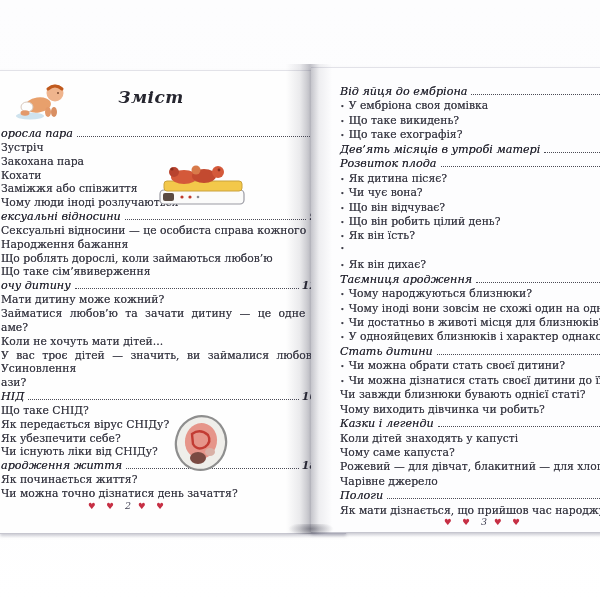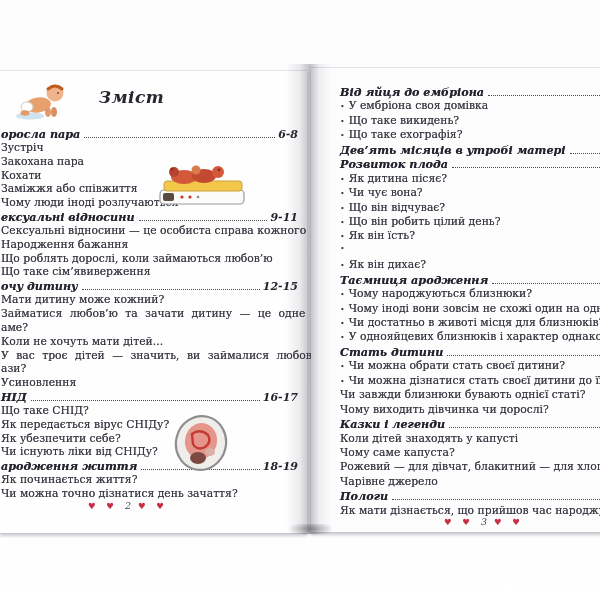--- a/index.html
+++ b/index.html
@@ -7,21 +7,21 @@
     position:relative;width:600px;height:600px;overflow:hidden;
     background:linear-gradient(180deg,#fdfdfe 0%,#fcfcfd 60%,#ffffff 100%);
     font-family:"DejaVu Serif","Liberation Serif",serif;
   }
   .page{
     position:absolute;background:#fefefe;
     border-top:1px solid #e2e2e8;
     border-bottom:1px solid #c6c6cf;
     box-shadow:0 2px 3px rgba(110,110,130,.35);
   }
-  .page-left{left:0;top:70px;width:307px;height:462px;}
+  .page-left{left:0;top:70px;width:307px;height:462px;padding-left:39px;}
   .page-right{left:311px;top:67px;width:348px;height:464px;background:#fdfdfe;}
   .spine{
     position:absolute;left:286px;top:64px;width:46px;height:470px;pointer-events:none;
     background:linear-gradient(90deg,rgba(60,60,80,0) 0%,rgba(60,60,80,.10) 30%,rgba(50,50,70,.30) 52%,rgba(60,60,80,.08) 72%,rgba(60,60,80,0) 100%);
   }
   .bottom-smudge{
     position:absolute;left:288px;top:524px;width:46px;height:12px;
     background:radial-gradient(ellipse at 50% 40%,rgba(50,50,65,.45),rgba(50,50,65,0) 70%);
     pointer-events:none;
   }
@@ -29,21 +29,21 @@
     position:absolute;top:16px;left:0;right:44px;text-align:center;
     font-size:17px;font-weight:bold;font-style:italic;color:#26262f;letter-spacing:.5px;
   }
   .rows{position:absolute;font-size:10.8px;color:#3a3a45;}
   .rows-left{top:56px;left:1px;right:9px;text-align:center;}
   .rows-right{top:17px;left:29px;right:10px;}
   .row{display:flex;align-items:baseline;white-space:nowrap;height:13.85px;overflow:visible;}
   .page-right .row{height:14.45px;}
   .row .txt,.row .lbl{text-shadow:0 0 .4px rgba(58,58,69,.8);}
   .row.sp{word-spacing:4px;}
-  .hd .lbl{font-weight:bold;font-style:italic;color:#23232e;font-size:11.2px;}
+  .hd .lbl{font-weight:normal;font-style:italic;color:#23232e;font-size:11.2px;}
   .dots{flex:1;min-width:8px;border-bottom:1.7px dotted #4a4a55;margin:0 3px 3px 4px;}
   .pg{font-weight:bold;font-style:italic;color:#23232e;font-size:11px;}
   .blt{font-size:8px;margin-right:4px;color:#3a3a45;}
   .footer{position:absolute;display:flex;align-items:center;justify-content:center;gap:7px;}
   .footer-left{top:429px;left:0;width:256px;}
   .footer-right{top:448px;left:0;width:346px;}
   .hearts{color:#c62f44;font-size:8.5px;letter-spacing:4px;}
   .pgnum{font-size:9.5px;font-style:italic;color:#3f3f52;}
   .illu{position:absolute;}
 </style>
@@ -121,24 +121,24 @@
         <div class="row">
           <span class="txt">аме?</span>
         </div>
         <div class="row">
           <span class="txt">Коли не хочуть мати дітей...</span>
         </div>
         <div class="row sp">
           <span class="txt">У вас троє дітей — значить, ви займалися любов’ю три</span>
         </div>
         <div class="row">
+          <span class="txt">Усиновлення</span>
+        </div>
+        <div class="row">
           <span class="txt">ази?</span>
-        </div>
-        <div class="row">
-          <span class="txt">Усиновлення</span>
         </div>
         <div class="row hd">
           <span class="lbl">НІД</span>
           <span class="dots"></span>
           <span class="pg">16-17</span>
         </div>
         <div class="row">
           <span class="txt">Що таке СНІД?</span>
         </div>
         <div class="row">
@@ -276,21 +276,21 @@
           <span class="txt">Чи можна обрати стать своєї дитини?</span>
         </div>
         <div class="row">
           <span class="blt">•</span>
           <span class="txt">Чи можна дізнатися стать своєї дитини до її народже</span>
         </div>
         <div class="row">
           <span class="txt">Чи завжди близнюки бувають однієї статі?</span>
         </div>
         <div class="row">
-          <span class="txt">Чому виходить дівчинка чи дорослі?</span>
+          <span class="txt">Чому виходить дівчинка чи робить?</span>
         </div>
         <div class="row hd">
           <span class="lbl">Казки і легенди</span>
           <span class="dots"></span>
         </div>
         <div class="row">
           <span class="txt">Коли дітей знаходять у капусті</span>
         </div>
         <div class="row">
           <span class="txt">Чому саме капуста?</span>

